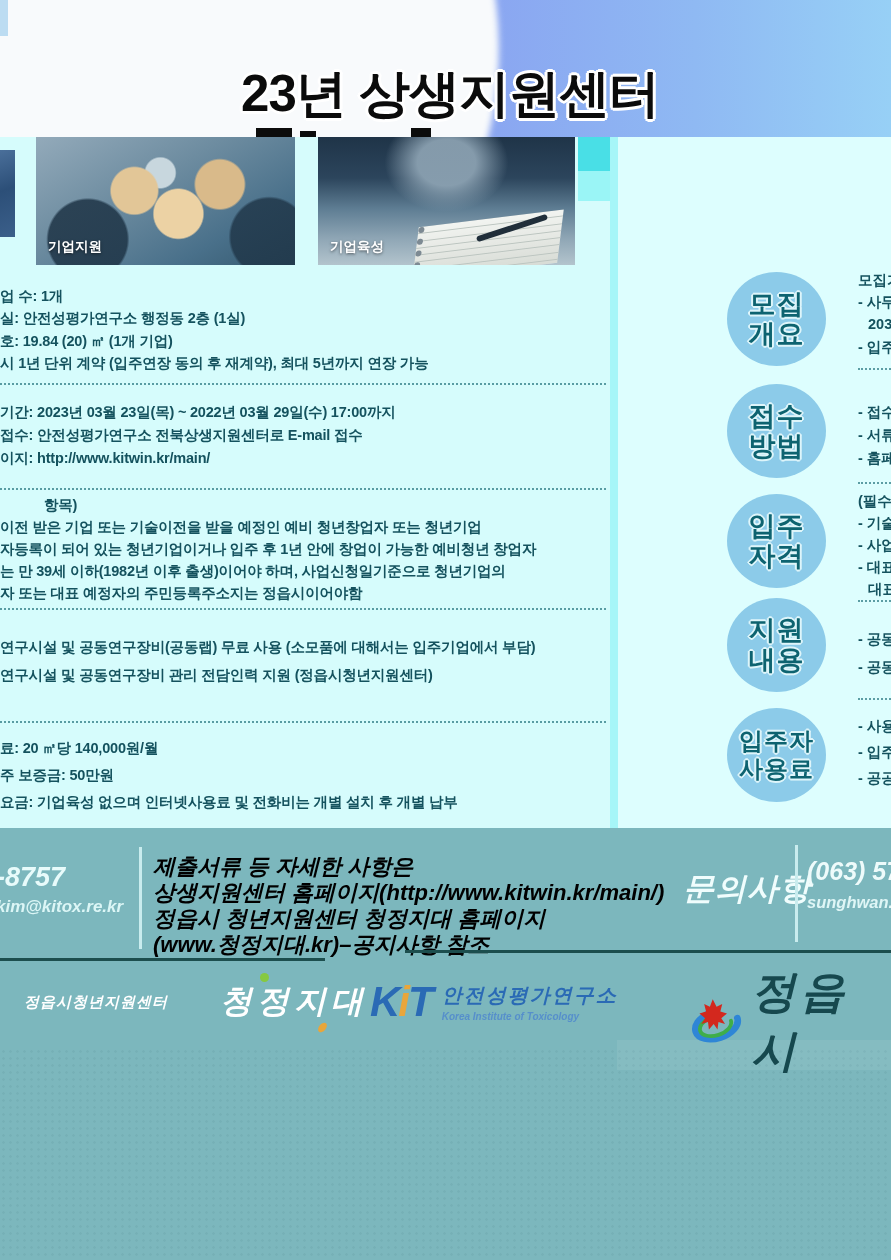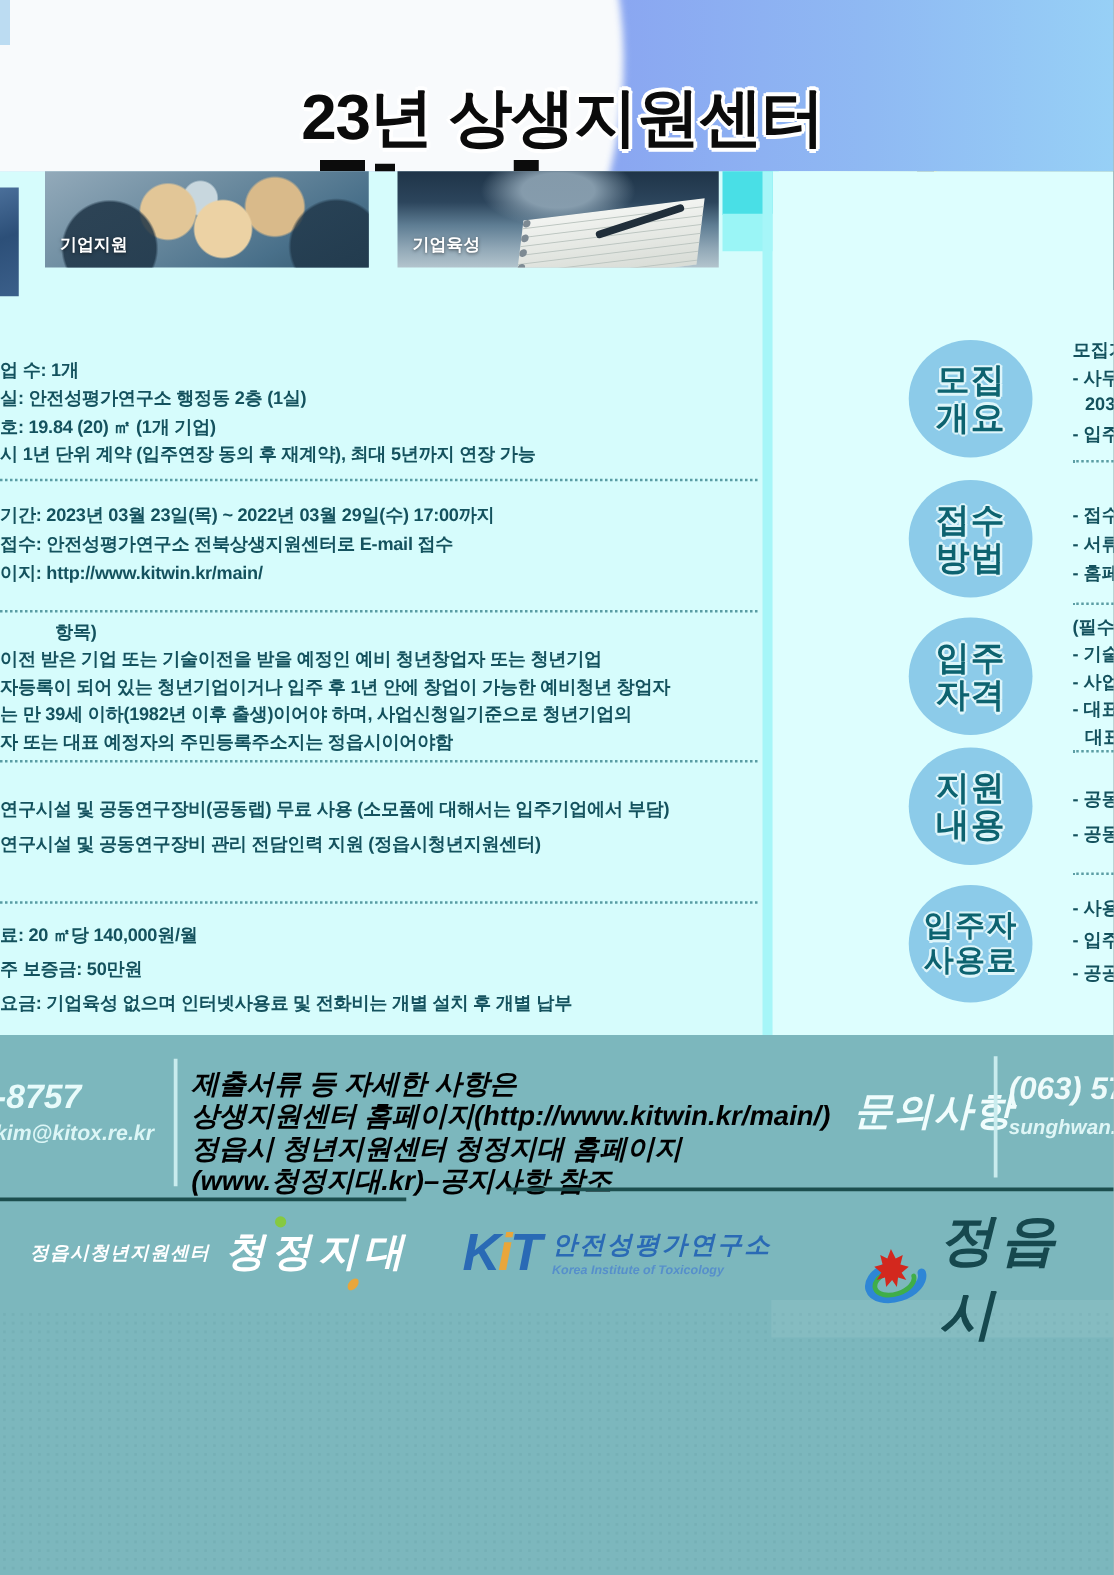--- a/index.html
+++ b/index.html
@@ -13,21 +13,21 @@
     background:linear-gradient(90deg,#c9d4f6 0%,#9db1f3 35%,#8aa6f1 55%,#8fb9f3 78%,#97d0f6 100%);
     overflow:hidden;}
   .hero-white-curve{position:absolute;left:-300px;top:-340px;width:800px;height:760px;
     background:#f8fafc;border-radius:50%;transform:rotate(14deg);filter:blur(3px);}
   .hero-corner{position:absolute;left:0;top:0;width:8px;height:36px;background:#bcdcf2;}
   .poster-title{position:absolute;left:225px;top:60px;width:450px;text-align:center;
     font-size:51px;font-weight:900;color:#0b0b0b;letter-spacing:-1px;white-space:nowrap;
     text-shadow:-3px 0 #fff,3px 0 #fff,0 -3px #fff,0 3px #fff,-2px -2px #fff,2px 2px #fff,-2px 2px #fff,2px -2px #fff;}
   .title-frag{position:absolute;background:#0c0c0c;}
   
-  .photo{position:absolute;top:137px;height:77px;overflow:hidden;}
+  .photo{position:absolute;top:137px;height:128px;overflow:hidden;}
   .plabel{position:absolute;left:12px;bottom:9px;color:#ffffff;font-size:13.5px;font-weight:600;
     text-shadow:0 1px 3px rgba(0,0,0,.55);}
   .photo-sliver{position:absolute;left:0;top:150px;width:15px;height:87px;
     background:linear-gradient(160deg,#4a6f9a 0%,#2c4f78 45%,#3b5f8a 100%);}
   .photo1{left:36px;width:259px;
     background:
       radial-gradient(circle at 20% 80%,rgba(30,52,70,.85) 0 17%,transparent 18%),
       radial-gradient(circle at 90% 78%,rgba(30,52,70,.8) 0 15%,transparent 16%),
       radial-gradient(circle at 38% 42%,#e2c697 0 13%,transparent 14%),
       radial-gradient(circle at 55% 60%,#ecd2a4 0 15%,transparent 16%),
@@ -74,21 +74,21 @@
   .footer-light{position:absolute;left:617px;top:212px;width:274px;height:30px;background:rgba(255,255,255,.07);}
   .phone-frag{position:absolute;left:-4px;top:34px;font-size:27px;font-weight:800;color:#e8fbfb;}
   .email-frag{position:absolute;left:-4px;top:69px;font-size:17px;font-weight:700;color:#dcf6f6;}
   .vdiv{position:absolute;width:3px;background:#c9ecee;}
   .notice-line{position:absolute;left:153px;white-space:nowrap;font-size:22px;font-weight:800;color:#000000;}
   .inquiry-label{position:absolute;left:683px;top:40px;font-size:31px;font-weight:800;color:#f0fdfd;letter-spacing:1px;}
   .iphone{position:absolute;left:807px;top:29px;font-size:25px;font-weight:800;color:#eefbfb;white-space:nowrap;}
   .iemail{position:absolute;left:807px;top:65px;font-size:16.5px;font-weight:700;color:#dff6f6;white-space:nowrap;}
   .darkline{position:absolute;height:3px;background:#1c4e4e;}
   
-  .cj-logo{position:absolute;left:24px;top:152px;display:flex;align-items:center;color:#fff;}
+  .cj-logo{position:absolute;left:24px;top:152px;display:flex;align-items:center;color:#fff;gap:40px;}
   .cj-prefix{font-size:15px;font-weight:700;letter-spacing:1px;}
   .cj-name{position:relative;margin-left:12px;font-size:32px;font-weight:700;letter-spacing:5px;}
   .cj-dot-green{position:absolute;left:40px;top:-7px;width:9px;height:9px;border-radius:50%;background:#86c940;}
   .cj-dot-orange{position:absolute;left:99px;bottom:-9px;width:7px;height:11px;border-radius:50%;
     background:#e8a63b;transform:rotate(40deg);}
   .kit-logo{position:absolute;left:370px;top:153px;display:flex;align-items:center;}
   .kit-acronym{font-size:42px;font-weight:900;letter-spacing:-2px;line-height:1;}
   .kit-k,.kit-t{color:#2a6ab5;} .kit-i{color:#e9a63b;}
   .kit-textblock{margin-left:10px;display:flex;flex-direction:column;}
   .kit-kr{font-size:20px;font-weight:800;color:#2a6ab5;letter-spacing:2px;}

